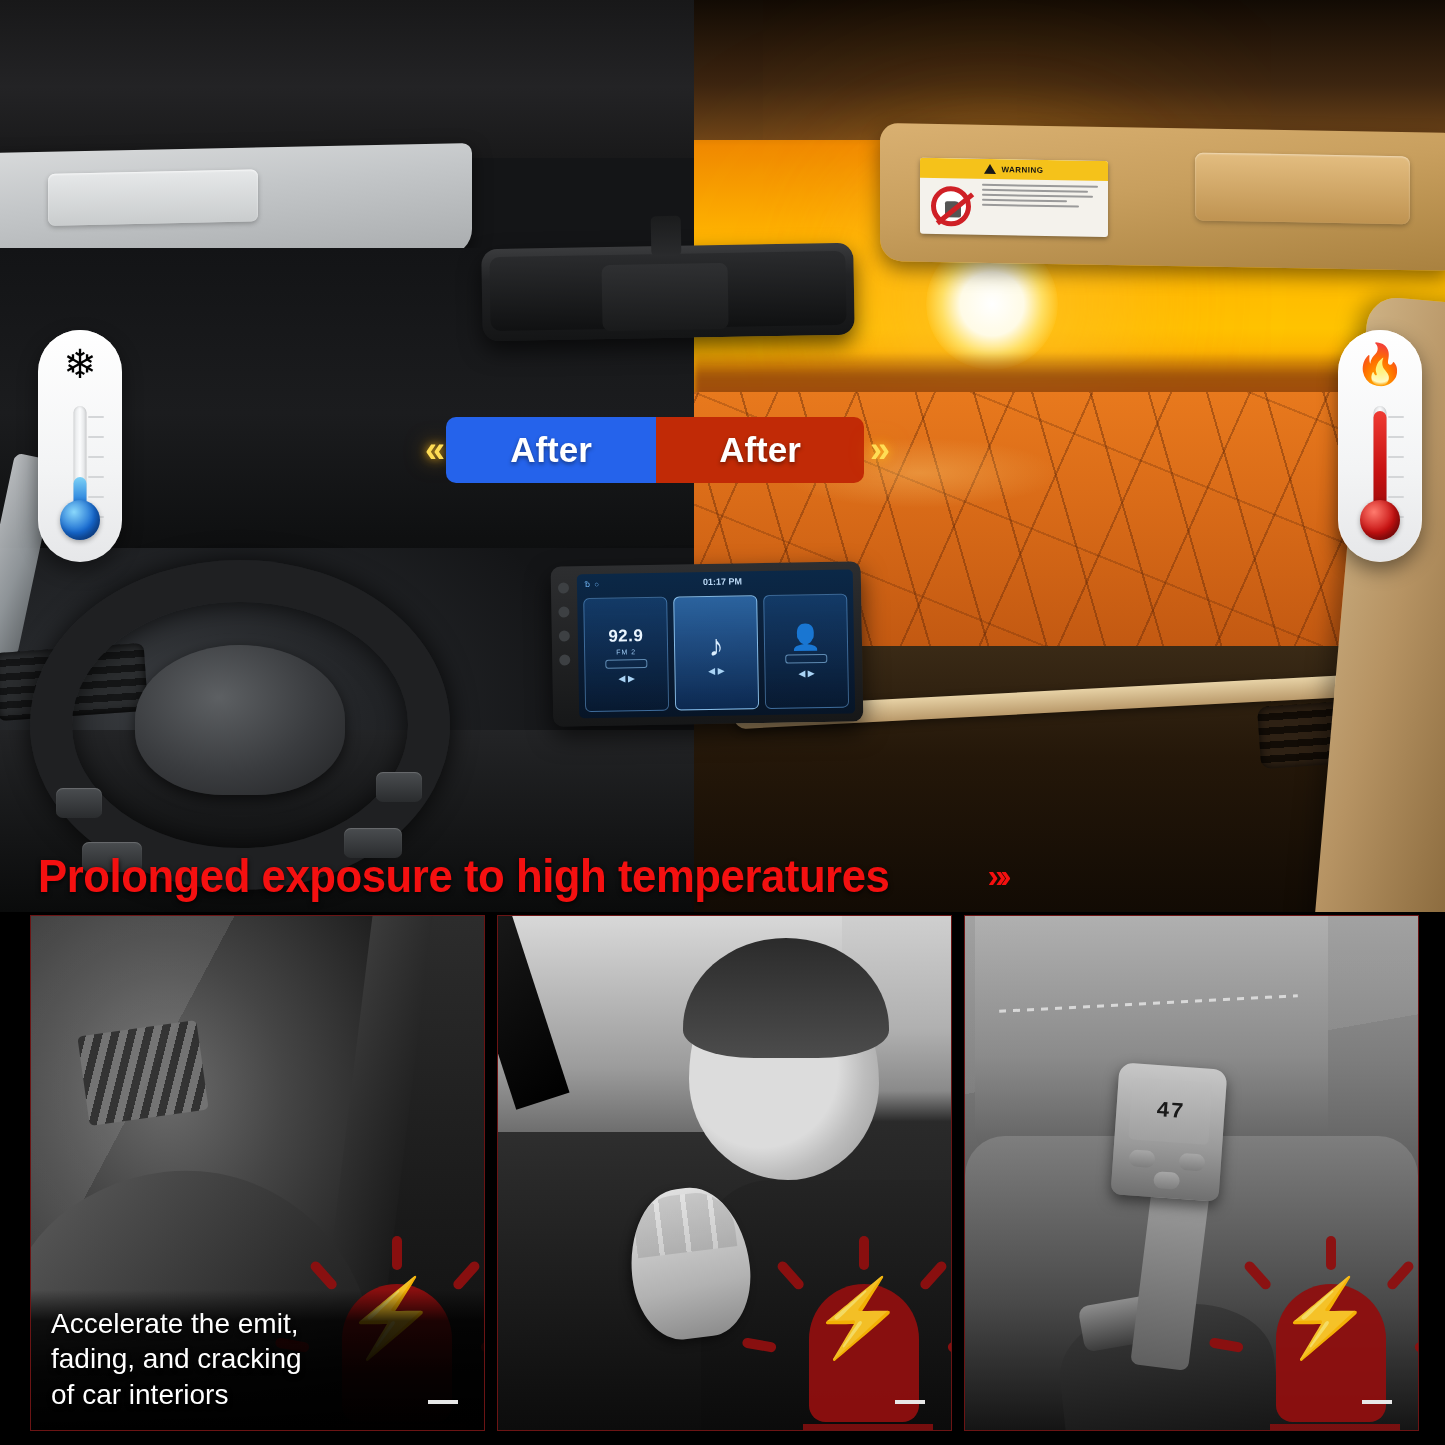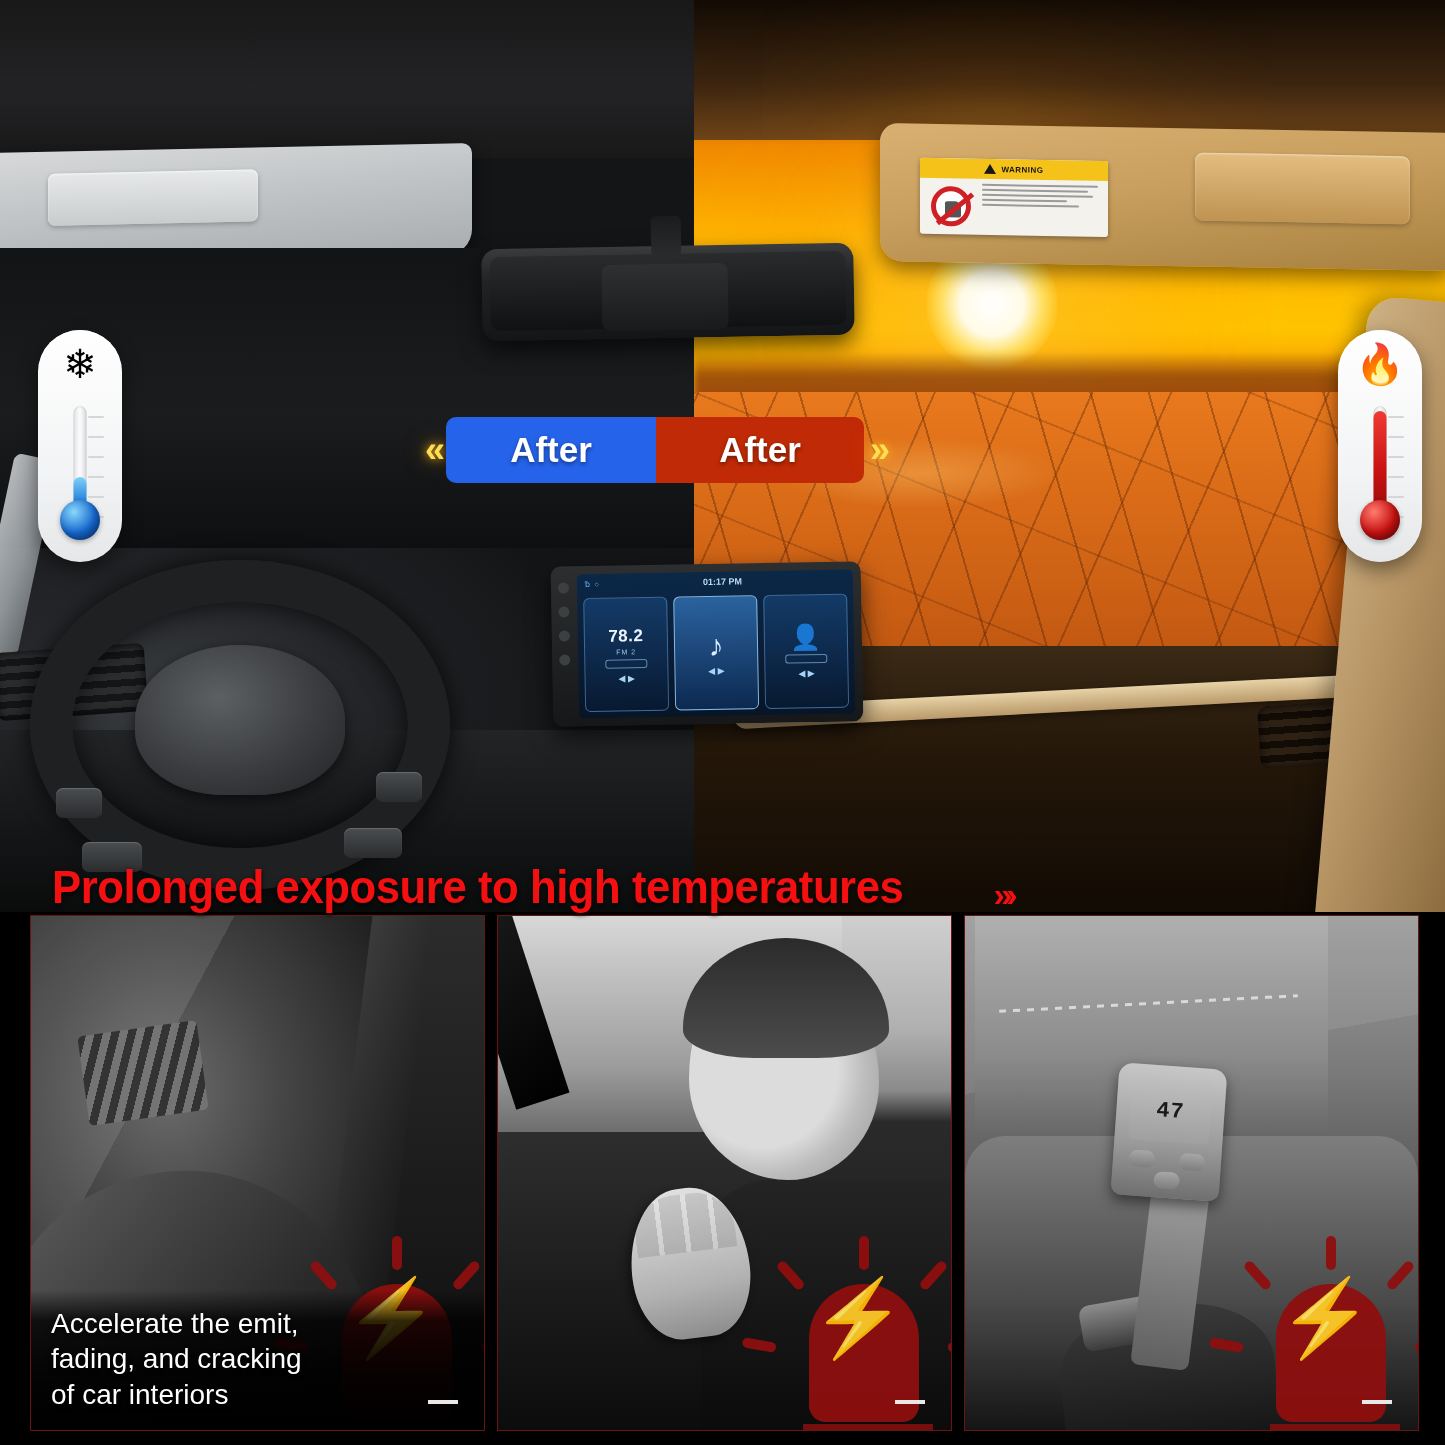--- a/index.html
+++ b/index.html
@@ -273,21 +273,21 @@
     height:66px; display:flex; align-items:center; justify-content:center;
     font-size:35px; font-weight:bold; color:#fff; padding:0 30px;
     text-shadow:0 2px 4px rgba(0,0,0,.45);
   }
   .badge-after { background:#2563eb; border-radius:10px 0 0 10px; min-width:210px; }
   .badge-before{ background:#c12a06; border-radius:0 10px 10px 0; min-width:208px; }
 
   
   .tagline{
     position:absolute; left:0; top:836px; width:1445px; height:78px; z-index:10;
-    display:flex; align-items:flex-end; padding-left:52px; gap:8px;
+    display:flex; align-items:center; padding-left:38px; gap:16px;
   }
   .tagline-text{
     color:#f41010; font-size:47px; font-weight:bold; letter-spacing:-.5px;
     transform:scaleX(.93); transform-origin:left center; white-space:nowrap;
     text-shadow:0 2px 6px rgba(0,0,0,.85);
   }
   .tagline-chev{ color:#f41010; font-size:34px; font-weight:bold; letter-spacing:-6px; margin-left:18px; }
 
   
   .cards{ position:absolute; left:0; top:915px; width:1445px; height:530px; display:flex; gap:12px; padding:0 26px 0 30px; }
@@ -567,21 +567,21 @@
         <b></b>
       </div>
       <div class="hu-screen">
         <div class="hu-top">
           <span class="hu-bt">␢ ○</span>
           <span class="hu-clock">01:17 PM</span>
           <span class="hu-bt"></span>
         </div>
         <div class="hu-body">
           <div class="hu-card">
-            <span class="hu-freq">78.2</span>
+            <span class="hu-freq">92.9</span>
             <span class="hu-band">FM 2</span>
             <span class="hu-pill"></span>
             <span class="hu-arrows">◀    ▶</span>
           </div>
           <div class="hu-card mid">
             <span class="hu-note">♪</span>
             <span class="hu-arrows">◀    ▶</span>
           </div>
           <div class="hu-card">
             <span class="hu-person">👤</span>

